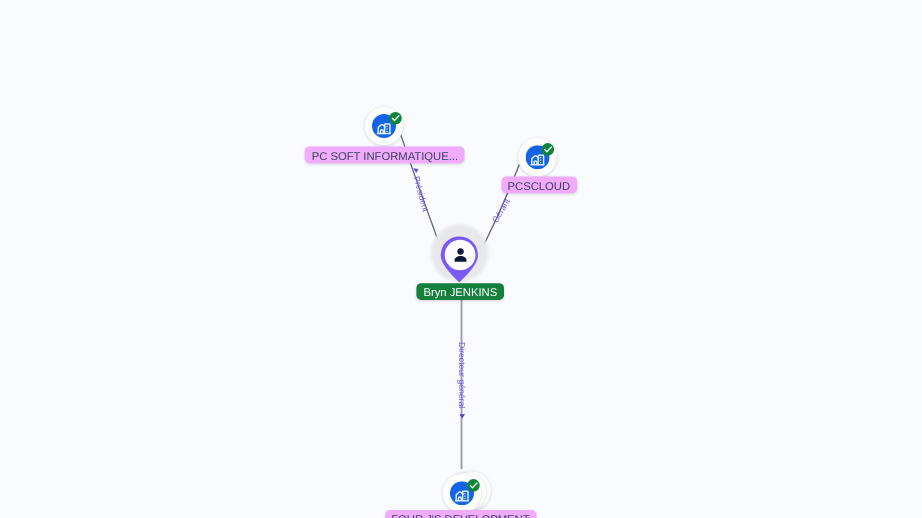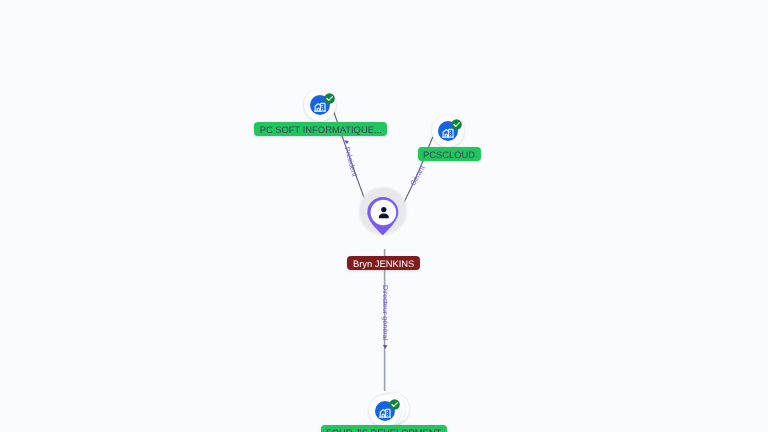--- a/index.html
+++ b/index.html
@@ -12,24 +12,24 @@
   .node{position:absolute;}
   .co-disc{position:absolute;left:0;top:0;width:32px;height:32px;border-radius:50%;
            background:#ffffff;box-shadow:0 1px 2.5px rgba(50,55,85,.13),
                       0 0 3px rgba(60,65,95,.10);}
   .co-inner{position:absolute;left:6px;top:6px;width:20px;height:20px;}
 
   .stack-c{position:absolute;width:32px;height:32px;border-radius:50%;background:#fff;
            box-shadow:0 1px 2.5px rgba(50,55,85,.13),0 0 3px rgba(60,65,95,.10);}
 
   
-  .pill{position:absolute;-webkit-font-smoothing:antialiased;white-space:nowrap;background:#22c55e;border-radius:4px;
+  .pill{position:absolute;-webkit-font-smoothing:antialiased;white-space:nowrap;background:#f0abfc;border-radius:4px;
         padding:0 5.5px;color:#3d4259;font-size:9.4px;line-height:16px;height:13.8px;
         box-shadow:0 1px 2.5px rgba(45,50,80,.18);}
-  .pill.person{background:#7f1d1d;color:#fff;margin-top:20px;}
+  .pill.person{background:#15803d;color:#fff;}
 
   .pin-halo{position:absolute;width:48px;height:48px;margin-left:-24px;margin-top:-24px;
             border-radius:50%;background:#e8e8ea;filter:blur(1.2px);}
 
   
   .elabel{position:absolute;color:#7159e8;font-size:7.2px;white-space:nowrap;
           transform-origin:0 0;line-height:7.2px;}
 </style>
 </head>
 <body>

